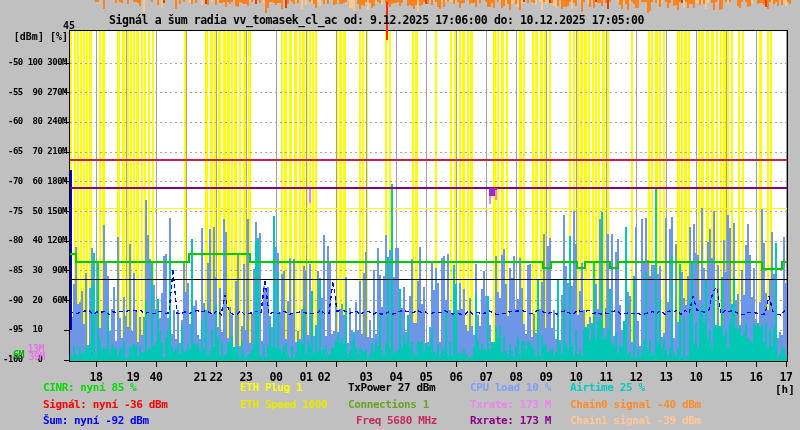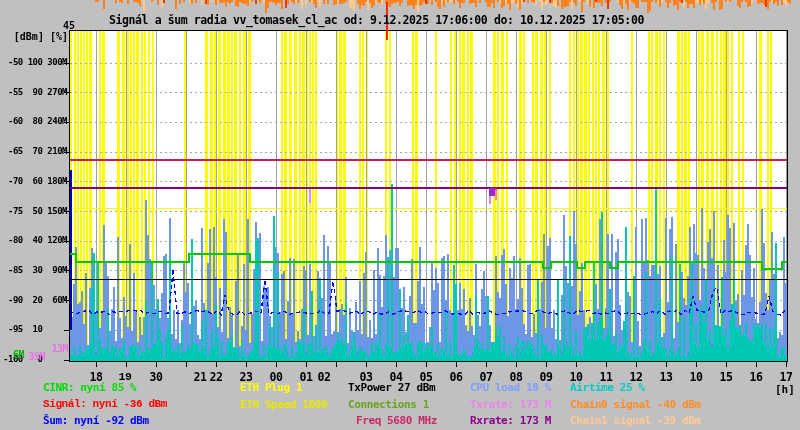--- a/index.html
+++ b/index.html
@@ -1207,27 +1207,27 @@
       <div class="txt yrow" style="top: 175.8px;"> -70  60 180M</div>
       <div class="txt yrow" style="top: 205.5px;"> -75  50 150M</div>
       <div class="txt yrow" style="top: 235.2px;"> -80  40 120M</div>
       <div class="txt yrow" style="top: 264.9px;"> -85  30  90M</div>
       <div class="txt yrow" style="top: 294.6px;"> -90  20  60M</div>
       <div class="txt yrow" style="top: 324.3px;"> -95  10     </div>
       <div class="txt yrow" style="top: 354px;">-100   0     </div>
     </div>
   <div id="y-special-labels">
       <div class="txt yspecial" style="left: 0px; top: 311px; width: 45px; color: rgb(230, 115, 230); margin-top: 40px;">39M</div>
-      <div class="txt yspecial" style="left: 0px; top: 343px; width: 68px; color: rgb(230, 115, 230);">13M</div>
+      <div class="txt yspecial" style="left: 0px; top: 343px; width: 44px; color: rgb(230, 115, 230);">13M</div>
       <div class="txt yspecial" style="left: 0px; top: 349px; width: 24px; color: rgb(0, 180, 0);">6M</div>
     </div>
   <div id="x-axis-labels">
       <div class="txt hour" style="left: 81px;">18</div>
-      <div class="txt hour" style="left: 110px; font-family: Liberation Mono, monospace;">19</div>
-      <div class="txt hour" style="left: 141px;">30</div>
+      <div class="txt hour" style="left: 118px;">19</div>
+      <div class="txt hour" style="left: 141px;">40</div>
       <div class="txt hour" style="left: 185px;">21</div>
       <div class="txt hour" style="left: 201px;">22</div>
       <div class="txt hour" style="left: 231px;">23</div>
       <div class="txt hour" style="left: 261px;">00</div>
       <div class="txt hour" style="left: 291px;">01</div>
       <div class="txt hour" style="left: 309px;">02</div>
       <div class="txt hour" style="left: 351px;">03</div>
       <div class="txt hour" style="left: 381px;">04</div>
       <div class="txt hour" style="left: 411px;">05</div>
       <div class="txt hour" style="left: 441px;">06</div>
@@ -1239,21 +1239,21 @@
       <div class="txt hour" style="left: 621px;">12</div>
       <div class="txt hour" style="left: 651px;">13</div>
       <div class="txt hour" style="left: 681px;">10</div>
       <div class="txt hour" style="left: 711px;">15</div>
       <div class="txt hour" style="left: 741px;">16</div>
       <div class="txt hour" style="left: 771px;">17</div>
     </div>
   <div id="hunit" class="txt">[h]</div>
   <div id="legend">
       <div class="txt leg" style="left: 43px; top: 381px; color: rgb(0, 221, 0);">CINR: nyní 85 %</div>
-      <div class="txt leg" style="left: 43px; top: 398px; color: rgb(255, 0, 0); font-family: Liberation Mono, monospace;">Signál: nyní -36 dBm</div>
+      <div class="txt leg" style="left: 43px; top: 398px; color: rgb(255, 0, 0);">Signál: nyní -36 dBm</div>
       <div class="txt leg" style="left: 43px; top: 414px; color: rgb(0, 0, 255);">Šum: nyní -92 dBm</div>
       <div class="txt leg" style="left: 240px; top: 381px; color: rgb(255, 255, 0);">ETH Plug 1</div>
       <div class="txt leg" style="left: 240px; top: 398px; color: rgb(233, 233, 0);">ETH Speed 1000</div>
       <div class="txt leg" style="left: 348px; top: 381px; color: rgb(0, 0, 0);">TxPower 27 dBm</div>
       <div class="txt leg" style="left: 348px; top: 398px; color: rgb(106, 164, 30);">Connections 1</div>
       <div class="txt leg" style="left: 356px; top: 414px; color: rgb(200, 40, 100);">Freq 5680 MHz</div>
       <div class="txt leg" style="left: 470px; top: 381px; color: rgb(125, 160, 255);">CPU load 10 %</div>
       <div class="txt leg" style="left: 470px; top: 398px; color: rgb(238, 130, 238);">Txrate: 173 M</div>
       <div class="txt leg" style="left: 470px; top: 414px; color: rgb(140, 0, 140);">Rxrate: 173 M</div>
       <div class="txt leg" style="left: 570px; top: 381px; color: rgb(0, 204, 192);">Airtime 25 %</div>

